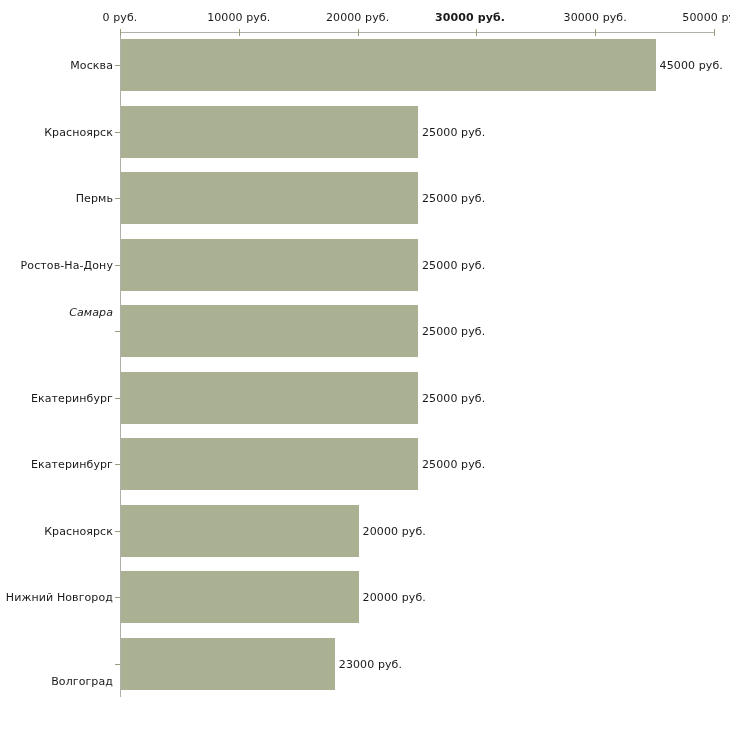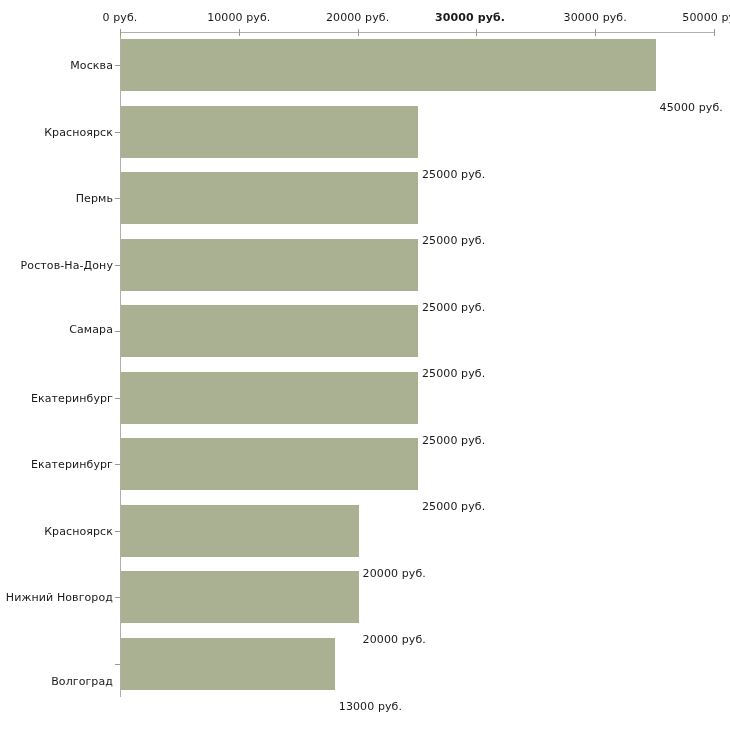--- a/index.html
+++ b/index.html
@@ -74,21 +74,20 @@
     left: 121px;
     background: #aab092;
   }
   .bar-value-label {
     position: absolute;
     font-size: 11px;
     color: #1a1a1a;
     white-space: nowrap;
     transform: translateY(-50%);
     letter-spacing: 0.1px;
-    margin-top: 42px;
   }
 </style>
 </head>
 <body>
 
 <div id="chart-root">
 
   <div class="x-axis-line"></div>
   <div class="y-axis-line"></div>
 
@@ -109,21 +108,21 @@
   <div id="y-ticks-layer">
       <div class="y-tick" style="top: 65px;"></div>
       <div class="y-tick-label" style="top: 65.25px; text-align: center;">Москва</div>
       <div class="y-tick" style="top: 132px;"></div>
       <div class="y-tick-label" style="top: 131.75px;">Красноярск</div>
       <div class="y-tick" style="top: 198px;"></div>
       <div class="y-tick-label" style="top: 198.25px;">Пермь</div>
       <div class="y-tick" style="top: 265px;"></div>
       <div class="y-tick-label" style="top: 264.75px;">Ростов-На-Дону</div>
       <div class="y-tick" style="top: 331px;"></div>
-      <div class="y-tick-label" style="top: 329px;">Самара</div>
+      <div class="y-tick-label" style="top: 312px; font-style: italic;">Самара</div>
       <div class="y-tick" style="top: 398px;"></div>
       <div class="y-tick-label" style="top: 397.75px;">Екатеринбург</div>
       <div class="y-tick" style="top: 464px;"></div>
       <div class="y-tick-label" style="top: 464.25px;">Екатеринбург</div>
       <div class="y-tick" style="top: 531px;"></div>
       <div class="y-tick-label" style="top: 530.75px; margin-left: 24px;">Красноярск</div>
       <div class="y-tick" style="top: 597px;"></div>
       <div class="y-tick-label" style="top: 597.25px;">Нижний Новгород</div>
       <div class="y-tick" style="top: 664px;"></div>
       <div class="y-tick-label" style="top: 681px;">Волгоград</div>
@@ -141,16 +140,16 @@
       <div class="bar-value-label" style="left: 422px; top: 331.25px;">25000 руб.</div>
       <div class="bar" title="Новосибирск: 25000 руб." style="top: 371.75px; width: 297px; height: 52px;"></div>
       <div class="bar-value-label" style="left: 422px; top: 397.75px;">25000 руб.</div>
       <div class="bar" title="Екатеринбург: 25000 руб." style="top: 438.25px; width: 297px; height: 52px;"></div>
       <div class="bar-value-label" style="left: 422px; top: 464.25px;">25000 руб.</div>
       <div class="bar" title="Красноярск: 20000 руб." style="top: 504.75px; width: 237.6px; height: 52px;"></div>
       <div class="bar-value-label" style="left: 362.6px; top: 530.75px;">20000 руб.</div>
       <div class="bar" title="Нижний Новгород: 20000 руб." style="top: 571.25px; width: 237.6px; height: 52px;"></div>
       <div class="bar-value-label" style="left: 362.6px; top: 597.25px;">20000 руб.</div>
       <div class="bar" title="Волгоград: 18000 руб." style="top: 637.75px; width: 213.84px; height: 52px;"></div>
-      <div class="bar-value-label" style="left: 338.84px; top: 663.75px;">13000 руб.</div>
+      <div class="bar-value-label" style="left: 338.84px; top: 663.75px;">23000 руб.</div>
     </div>
 
 </div>
 
 </body></html>

